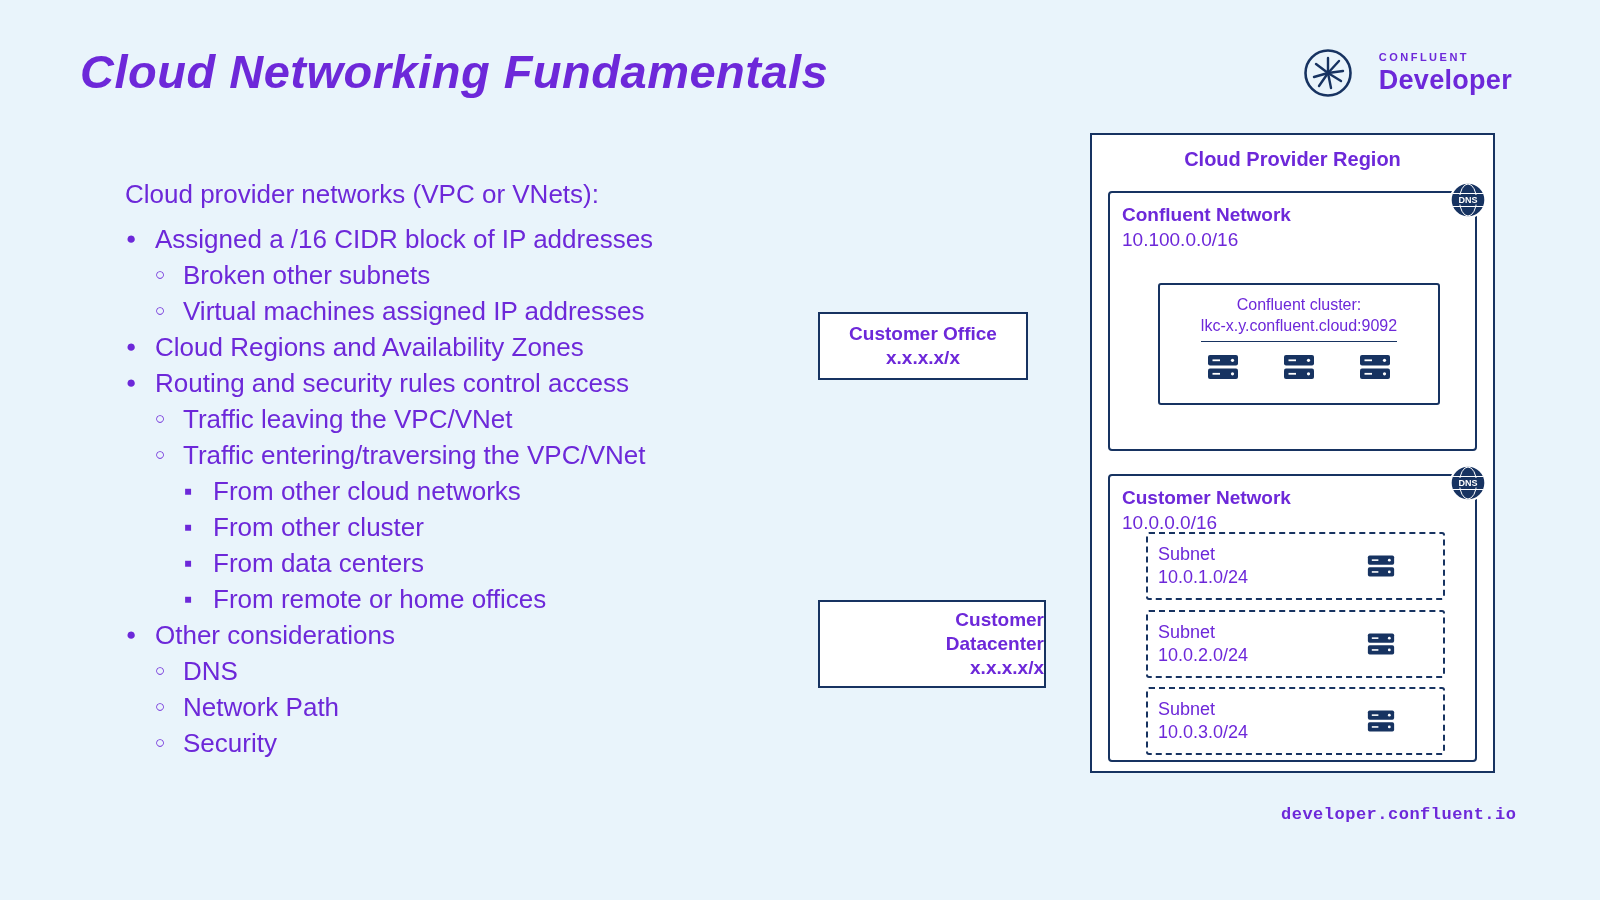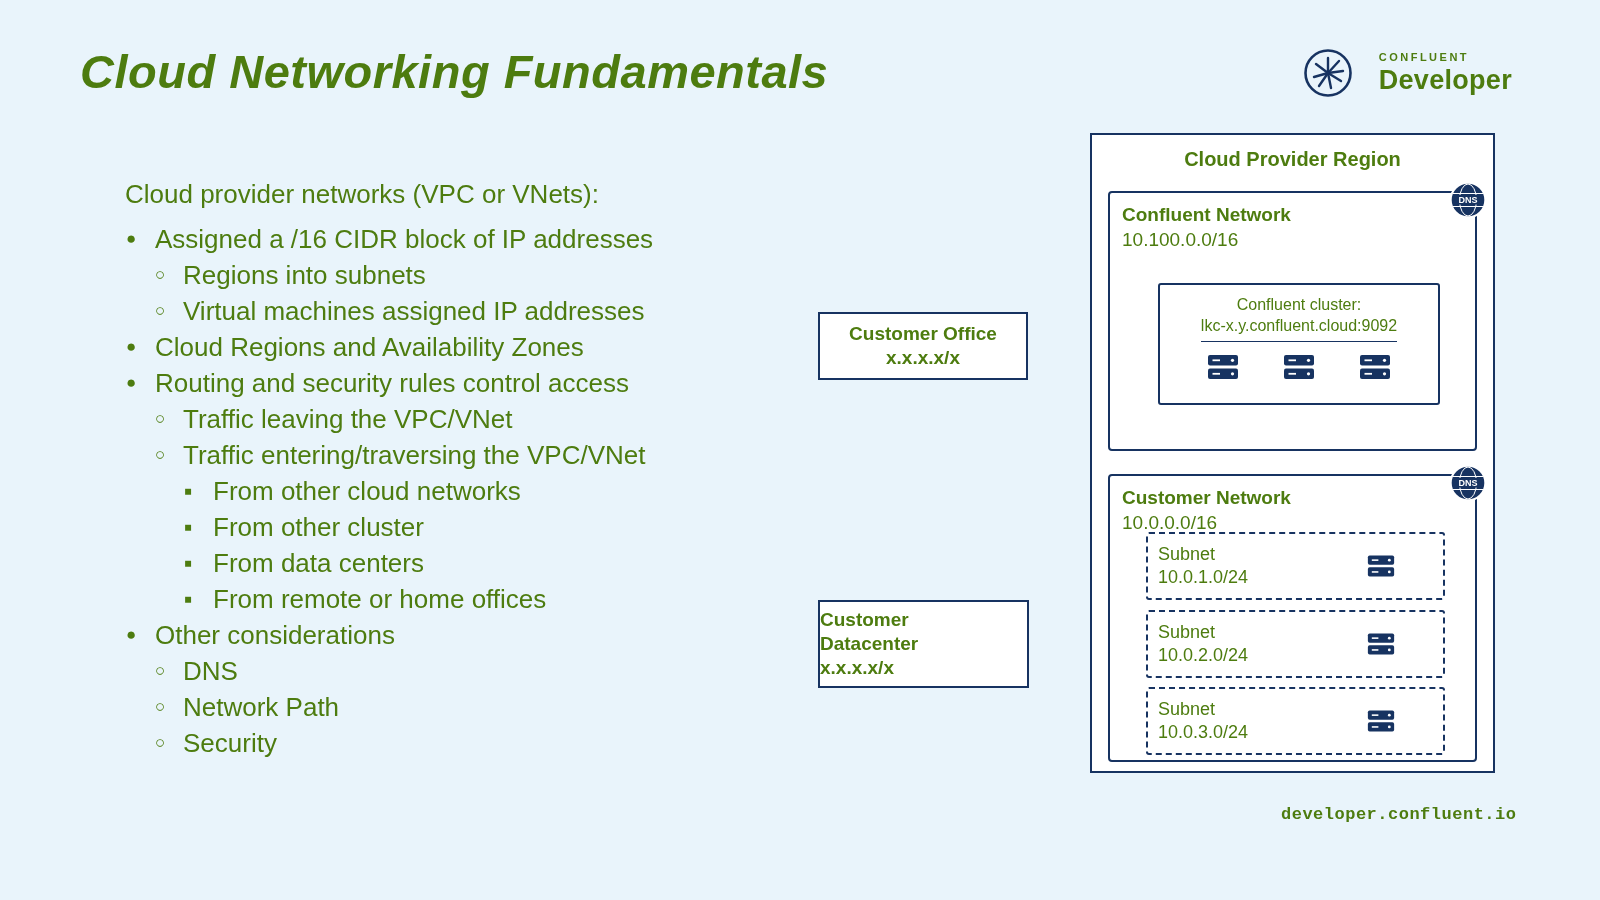--- a/index.html
+++ b/index.html
@@ -1,18 +1,18 @@
 <!DOCTYPE html>
 <html><head>
 <meta charset="utf-8">
 <style>
   html,body { margin:0; padding:0; background:#dcebf5; }
   .slide {
     position:relative; width:1600px; height:900px; overflow:hidden;
-    background:#e9f4fb; color:#4d7c0f;
+    background:#e9f4fb; color:#6d28d9;
     font-family:"Liberation Sans","DejaVu Sans",sans-serif;
   }
   .title {
     position:absolute; left:80px; top:44px;
     font-size:47px; font-weight:bold; font-style:italic; letter-spacing:.5px;
   }
   
   .brand { position:absolute; top:48px; right:88px; display:flex; align-items:center; gap:14px; }
   .brand-text { display:flex; flex-direction:column;margin-left:12px; }
   .brand-company { font-size:11px; font-weight:bold; letter-spacing:2.5px; margin-bottom:2px; }
@@ -29,22 +29,22 @@
   .lvl2::before { content:"○"; left:30px; font-size:17px; }
   .lvl3::before { content:"▪"; left:59px; font-size:24px; }
   
   .wbox { position:absolute; background:#ffffff; border:2px solid #173361; box-sizing:border-box; }
   .customer-office {
     left:818px; top:312px; width:210px; height:68px;
     display:flex; flex-direction:column; align-items:center; justify-content:center;
     font-size:19px; line-height:24px; font-weight:bold;
   }
   .customer-datacenter {
-    left:818px; top:600px; width:211px; height:88px;
-    display:flex; flex-direction:column; align-items:flex-start; justify-content:center;
+    left:818px; top:600px; width:228px; height:88px;
+    display:flex; flex-direction:column; align-items:flex-end; justify-content:center;
     font-size:19px; line-height:24px; font-weight:bold;
   }
   
   .region { left:1090px; top:133px; width:405px; height:640px; border-radius:0; }
   .region-title { text-align:center; margin-top:13px; font-size:20px; font-weight:bold; }
   .network { position:absolute; left:16px; right:16px; border:2px solid #173361; border-radius:4px; background:#fff; box-sizing:border-box; }
   .confluent-network { top:56px; height:260px; }
   .customer-network  { top:339px; height:288px; }
   .net-head { padding:9px 0 0 12px; font-size:19px; line-height:25px; }
   .net-name { font-weight:bold; }
@@ -93,21 +93,21 @@
     </svg>
     <div class="brand-text">
       <span class="brand-company">CONFLUENT</span>
       <span class="brand-product">Developer</span>
     </div>
   </div>
 
   <div class="list">
     <div class="intro">Cloud provider networks (VPC or VNets):</div>
     <div class="li lvl1">Assigned a /16 CIDR block of IP addresses</div>
-    <div class="li lvl2">Regions into subnets</div>
+    <div class="li lvl2">Broken other subnets</div>
     <div class="li lvl2">Virtual machines assigned IP addresses</div>
     <div class="li lvl1">Cloud Regions and Availability Zones</div>
     <div class="li lvl1">Routing and security rules control access</div>
     <div class="li lvl2">Traffic leaving the VPC/VNet</div>
     <div class="li lvl2">Traffic entering/traversing the VPC/VNet</div>
     <div class="li lvl3">From other cloud networks</div>
     <div class="li lvl3">From other cluster</div>
     <div class="li lvl3">From data centers</div>
     <div class="li lvl3">From remote or home offices</div>
     <div class="li lvl1">Other considerations</div>

